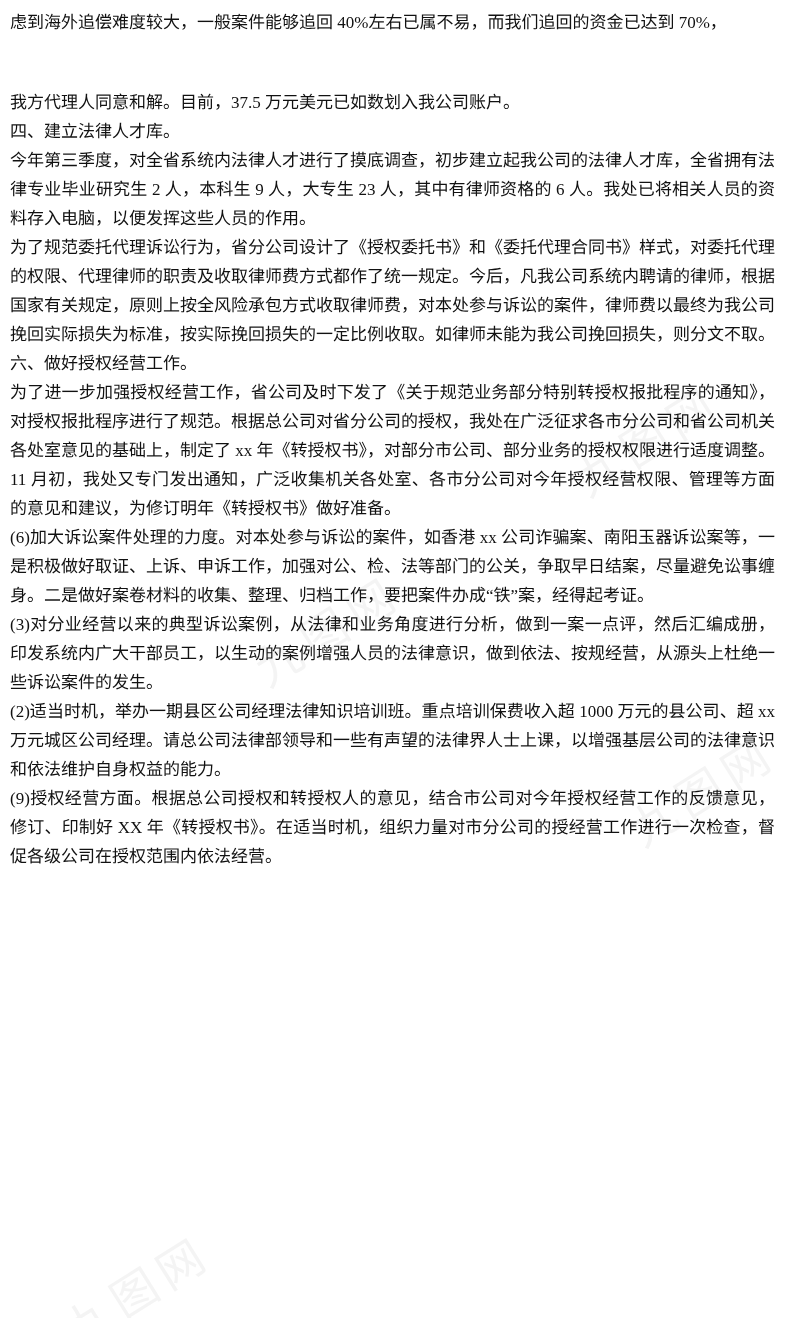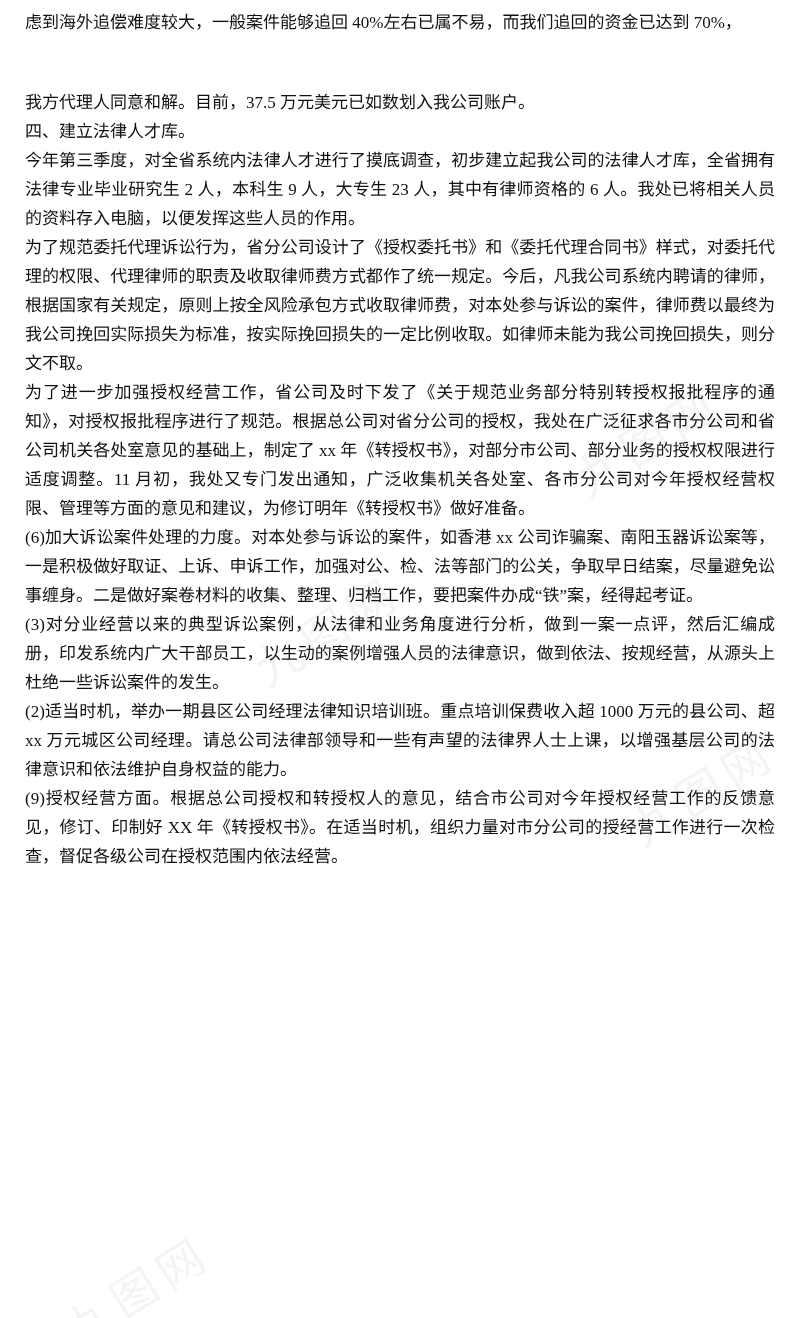--- a/index.html
+++ b/index.html
@@ -10,21 +10,21 @@
   .page {
     position: relative;
     width: 800px;
     height: 1318px;
     background: #ffffff;
     overflow: hidden;
   }
   .content {
     position: relative;
     z-index: 2;
-    padding: 8px 25px 0 25px;
+    padding: 8px 25px 0 10px;
     font-family: "Liberation Serif", "DejaVu Serif", serif;
     font-size: 17px;
     line-height: 29px;
     color: #111111;
     text-align: justify;
   }
   .para {
     margin: 0;
   }
   .frag {
@@ -78,20 +78,21 @@
     <p class="para">我方代理人同意和解。目前，37.5 万元美元已如数划入我公司账户。</p>
 
 
     <p class="para">四、建立法律人才库。</p>
 
     <p class="para">今年第三季度，对全省系统内法律人才进行了摸底调查，初步建立起我公司的法律人才库，全省拥有法律专业毕业研究生 2 人，本科生 9 人，大专生 23 人，其中有律师资格的 6 人。我处已将相关人员的资料存入电脑，以便发挥这些人员的作用。</p>
 
 
     <p class="para">为了规范委托代理诉讼行为，省分公司设计了《授权委托书》和《委托代理合同书》样式，对委托代理的权限、代理律师的职责及收取律师费方式都作了统一规定。今后，凡我公司系统内聘请的律师，根据国家有关规定，原则上按全风险承包方式收取律师费，对本处参与诉讼的案件，律师费以最终为我公司挽回实际损失为标准，按实际挽回损失的一定比例收取。如律师未能为我公司挽回损失，则分文不取。</p>
 
+    <p class="para">六、做好授权经营工作。</p>
 
     <p class="para">为了进一步加强授权经营工作，省公司及时下发了《关于规范业务部分特别转授权报批程序的通知》，对授权报批程序进行了规范。根据总公司对省分公司的授权，我处在广泛征求各市分公司和省公司机关各处室意见的基础上，制定了 xx 年《转授权书》，对部分市公司、部分业务的授权权限进行适度调整。11 月初，我处又专门发出通知，广泛收集机关各处室、各市分公司对今年授权经营权限、管理等方面的意见和建议，为修订明年《转授权书》做好准备。</p>
 
 
     <p class="para">(6)加大诉讼案件处理的力度。对本处参与诉讼的案件，如香港 xx 公司诈骗案、南阳玉器诉讼案等，一是积极做好取证、上诉、申诉工作，加强对公、检、法等部门的公关，争取早日结案，尽量避免讼事缠身。二是做好案卷材料的收集、整理、归档工作，要把案件办成“铁”案，经得起考证。</p>
 
 
     <p class="para">(3)对分业经营以来的典型诉讼案例，从法律和业务角度进行分析，做到一案一点评，然后汇编成册，印发系统内广大干部员工，以生动的案例增强人员的法律意识，做到依法、按规经营，从源头上杜绝一些诉讼案件的发生。</p>
 
     <p class="para">(2)适当时机，举办一期县区公司经理法律知识培训班。重点培训保费收入超 1000 万元的县公司、超 xx 万元城区公司经理。请总公司法律部领导和一些有声望的法律界人士上课，以增强基层公司的法律意识和依法维护自身权益的能力。</p>

